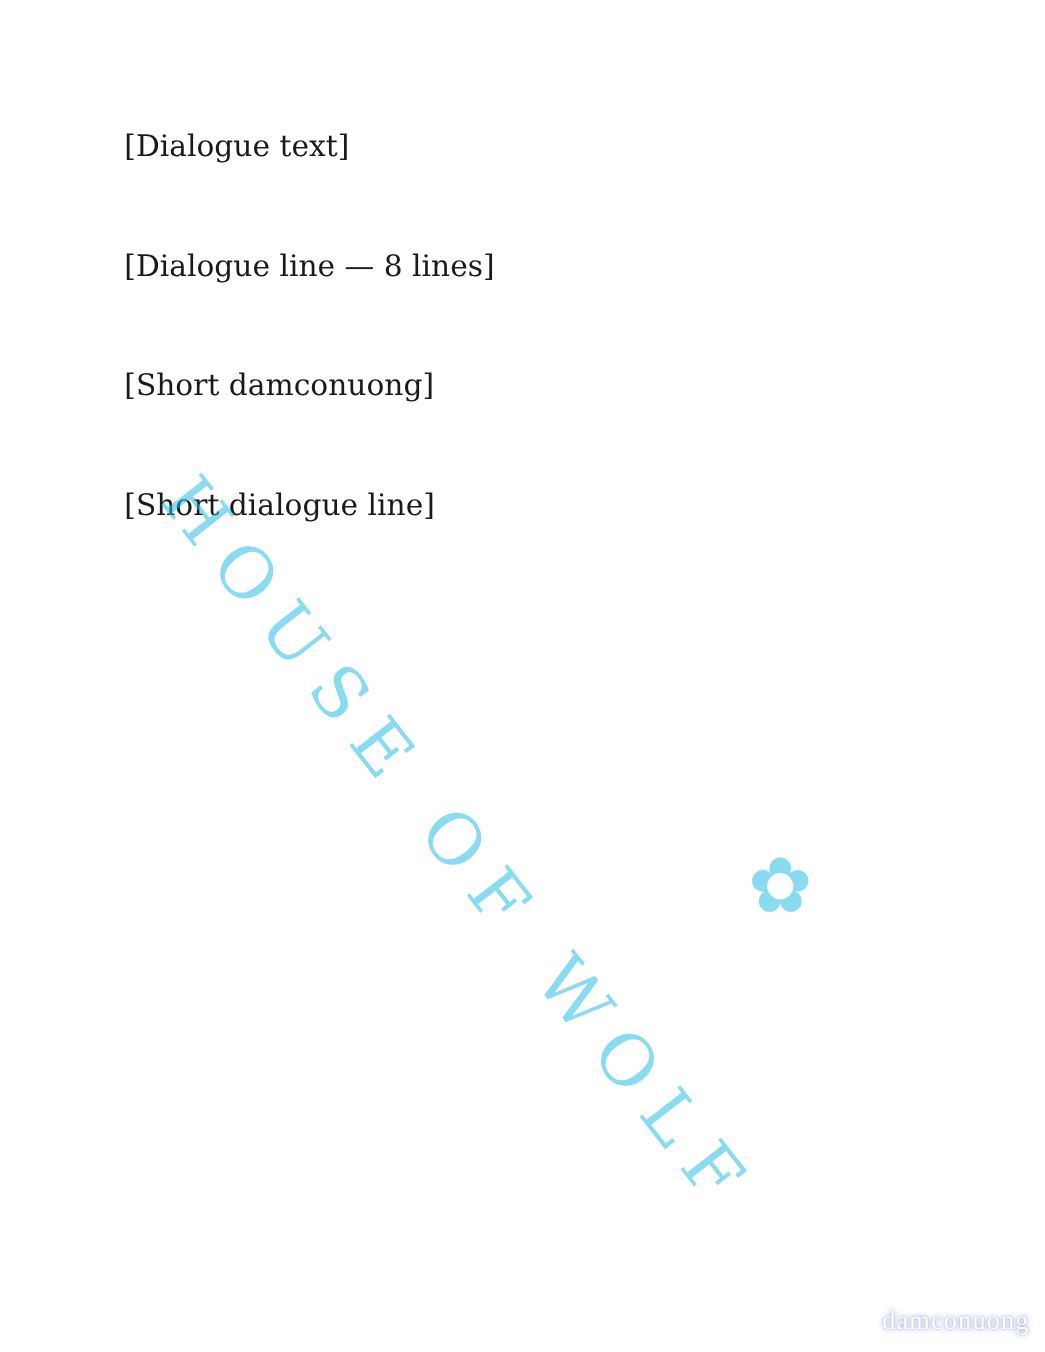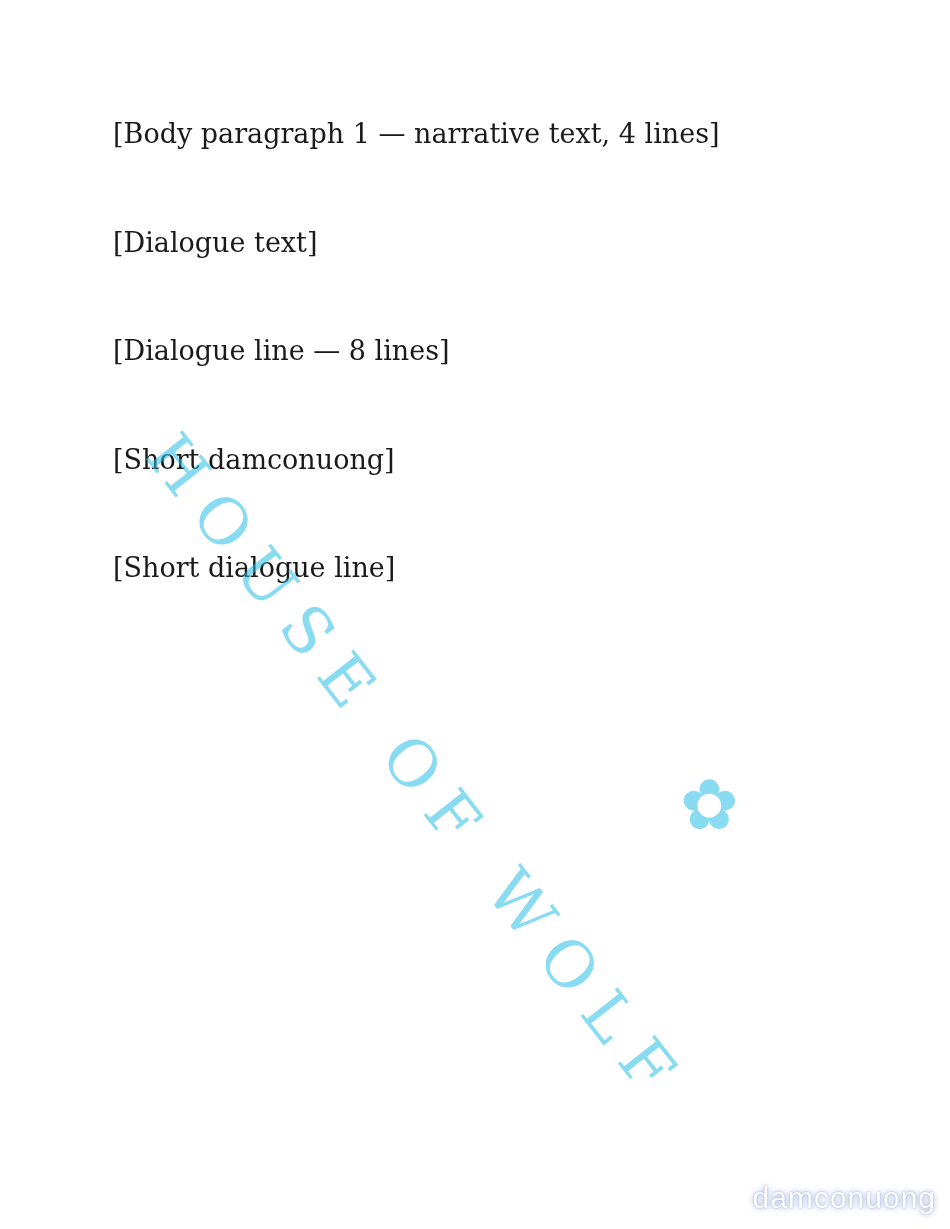--- a/index.html
+++ b/index.html
@@ -19,31 +19,30 @@
     font-family: "DejaVu Serif", serif; font-size: 64px;
     letter-spacing: 18px; color: rgba(40,190,230,0.55);
     white-space: nowrap; pointer-events: none;
   }
   .flower {
     position: absolute; left: 680px; top: 760px; width: 100px; height: 90px;
     color: rgba(40,190,230,0.55); font-size: 70px; line-height: 90px;
   }
   .footer-mark {
     position: absolute; right: 14px; bottom: 14px;
-    font-family: Liberation Sans, sans-serif; font-size: 30px;
+    font-family: Liberation Serif, serif; font-size: 24px;
     color: #ffffff; text-shadow: 0 0 6px #9aa8d8, 0 0 2px #9aa8d8;
     letter-spacing: 1px;
     text-align: right;
   }
 </style>
 </head>
 <body>
 
 <div class="page">
-  <p class="para">[Body paragraph 1 — narrative text, 4 lines]</p>
   <p class="para">[Dialogue text]</p>
   <p class="para">[Dialogue line — 8 lines]</p>
   <p class="para">[Short damconuong]</p>
   <p class="para">[Short dialogue line]</p>
 </div>
 
 <div class="watermark">HOUSE OF WOLF</div>
 <div class="flower">✿</div>
 
 <div class="footer-mark">damconuong</div>

